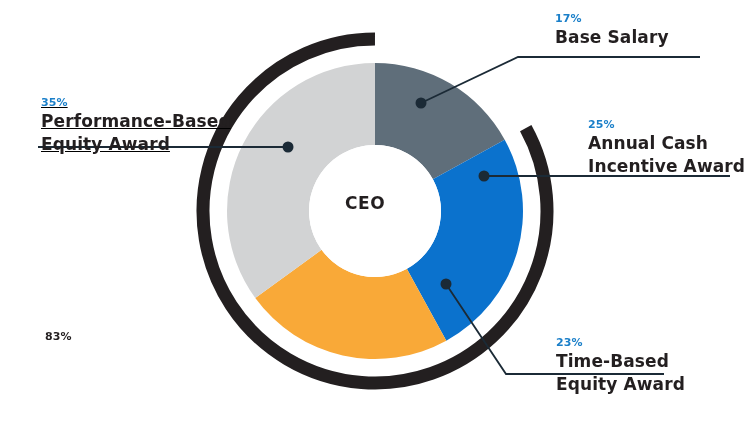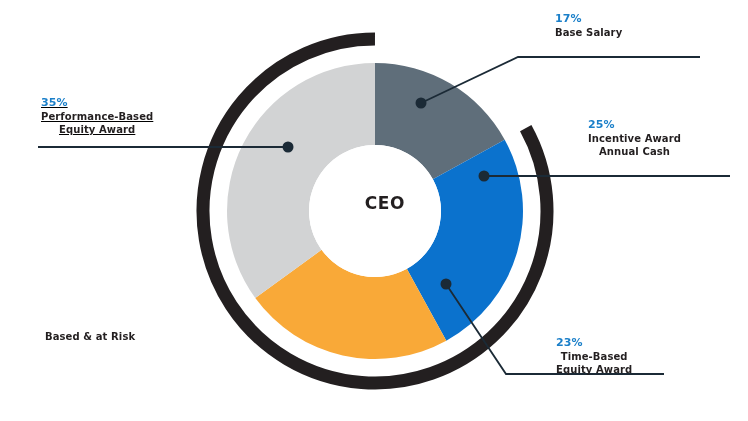--- a/index.html
+++ b/index.html
@@ -12,34 +12,33 @@
   }
   #chart-root{position:absolute;left:0;top:0;width:748px;height:421px;}
   .callout{position:absolute;}
   .pct{
     font-size:11px;font-weight:bold;line-height:1.25;
     letter-spacing:0.1px;
   }
   .pct-blue{color:#1a7fc9;}
   .pct-dark{color:#231f20;}
   .desc{
-    font-size:10px;font-weight:bold;color:#231f20;line-height:1.35;
+    font-size:17px;font-weight:bold;color:#231f20;line-height:1.35;
     letter-spacing:0.1px;
-    text-align:center;
   }
   
   #co-base{left:555px;top:12px;}
   #co-annual{left:588px;top:118px;}
   #co-time{left:556px;top:336px;}
   #co-perf-equity{left:41px;top:96px;text-decoration:underline;}
   #co-perf-risk{left:45px;top:330px;}
 
   .center-label{
     position:absolute;left:345px;top:193px;width:60px;
-    text-align:right;
+    text-align:left;
     font-size:17px;font-weight:bold;color:#231f20;letter-spacing:0.6px;
   }
 </style>
 </head>
 <body>
 
 <div id="chart-root">
 
   <svg width="748" height="421" viewBox="0 0 748 421" xmlns="http://www.w3.org/2000/svg">
 
@@ -81,33 +80,33 @@
   <div class="center-label">CEO</div>
 
   
   <div class="callout" id="co-base">
     <div class="pct pct-blue">17%</div>
     <div class="desc">Base Salary</div>
   </div>
 
   <div class="callout" id="co-annual">
     <div class="pct pct-blue">25%</div>
+    <div class="desc">Annual Cash</div>
     <div class="desc">Incentive Award</div>
-    <div class="desc">Annual Cash</div>
   </div>
 
   <div class="callout" id="co-time">
     <div class="pct pct-blue">23%</div>
     <div class="desc">Time-Based</div>
     <div class="desc">Equity Award</div>
   </div>
 
   <div class="callout" id="co-perf-equity">
     <div class="pct pct-blue">35%</div>
     <div class="desc">Performance-Based</div>
     <div class="desc">Equity Award</div>
   </div>
 
   <div class="callout" id="co-perf-risk">
-    <div class="desc">Based &amp; at Risk</div>
+    <div class="pct pct-dark">83%</div>
   </div>
 
 </div>
 
 </body></html>

